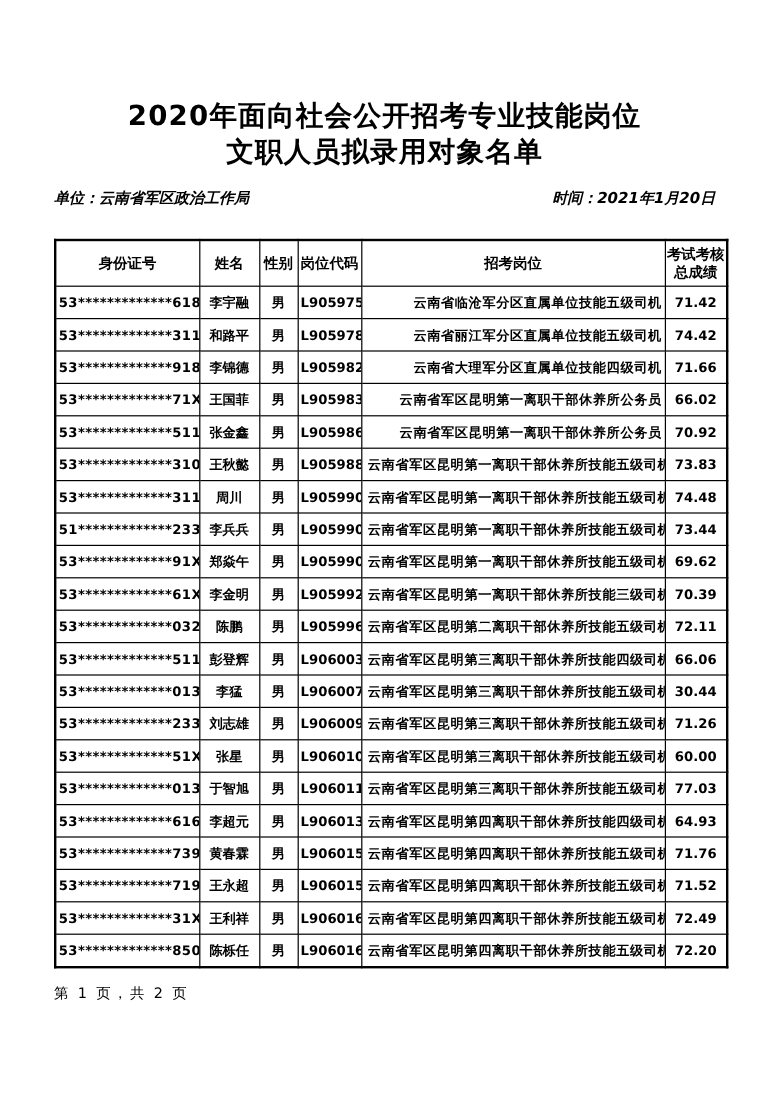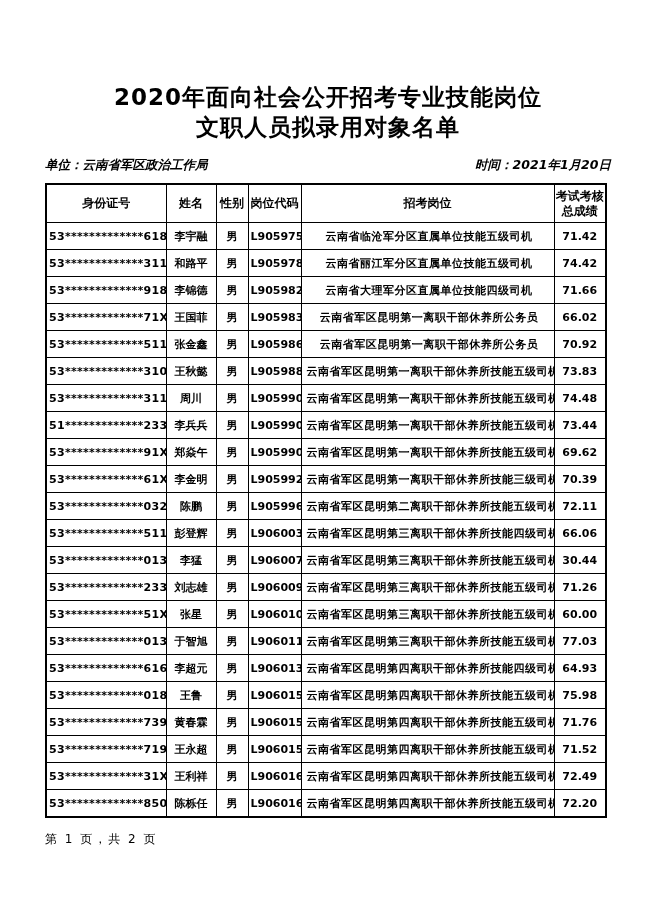--- a/index.html
+++ b/index.html
@@ -8,42 +8,42 @@
     background: #ffffff;
     font-family: "DejaVu Sans", "Liberation Sans", sans-serif;
     color: #000000;
   }
   .page {
     position: relative;
     width: 650px;
     height: 919px;
     background: #ffffff;
     box-sizing: border-box;
-    padding: 82px 39px 0 45px;
+    padding: 82px 54px 0 45px;
     overflow: hidden;
   }
   .doc-title {
     text-align: center;
     font-size: 23px;
     font-weight: bold;
     line-height: 30px;
     letter-spacing: 1px;
     color: #000000;
   }
   .meta-line {
     display: flex;
     justify-content: space-between;
     align-items: flex-start;
     margin-top: 15px;
     font-size: 12.5px;
     font-weight: bold;
     font-style: italic;
   }
   table.roster {
-    margin-top: 9px;
+    margin-top: 25px;
     width: 560px;
     table-layout: fixed;
     border-collapse: collapse;
     border: 2px solid #000000;
   }
   table.roster th, table.roster td {
     border: 1px solid #000000;
     overflow: hidden;
     white-space: nowrap;
   }
@@ -60,21 +60,21 @@
   table.roster td {
     height: 26px;
     font-size: 11px;
     font-weight: bold;
     text-align: center;
     vertical-align: middle;
     padding: 0 2px;
     line-height: 1;
   }
   table.roster td.job {
-    text-align: center;
+    text-align: right;
     padding-left: 5px;
     letter-spacing: 0.5px;
   }
   table.roster td.idnum {
     letter-spacing: 0.3px;
   }
   .page-footer {
     margin-top: 13px;
     font-size: 12px;
     letter-spacing: 2px;
@@ -246,28 +246,20 @@
         </tr>
         <tr>
           <td class="idnum">53*************616</td>
           <td>李超元</td>
           <td>男</td>
           <td>L906013</td>
           <td class="job">云南省军区昆明第四离职干部休养所技能四级司机</td>
           <td>64.93</td>
         </tr>
         <tr>
-          <td class="idnum">53*************018</td>
-          <td>王鲁</td>
-          <td>男</td>
-          <td>L906015</td>
-          <td class="job">云南省军区昆明第四离职干部休养所技能五级司机</td>
-          <td>75.98</td>
-        </tr>
-        <tr>
           <td class="idnum">53*************739</td>
           <td>黄春霖</td>
           <td>男</td>
           <td>L906015</td>
           <td class="job">云南省军区昆明第四离职干部休养所技能五级司机</td>
           <td>71.76</td>
         </tr>
         <tr>
           <td class="idnum">53*************719</td>
           <td>王永超</td>

